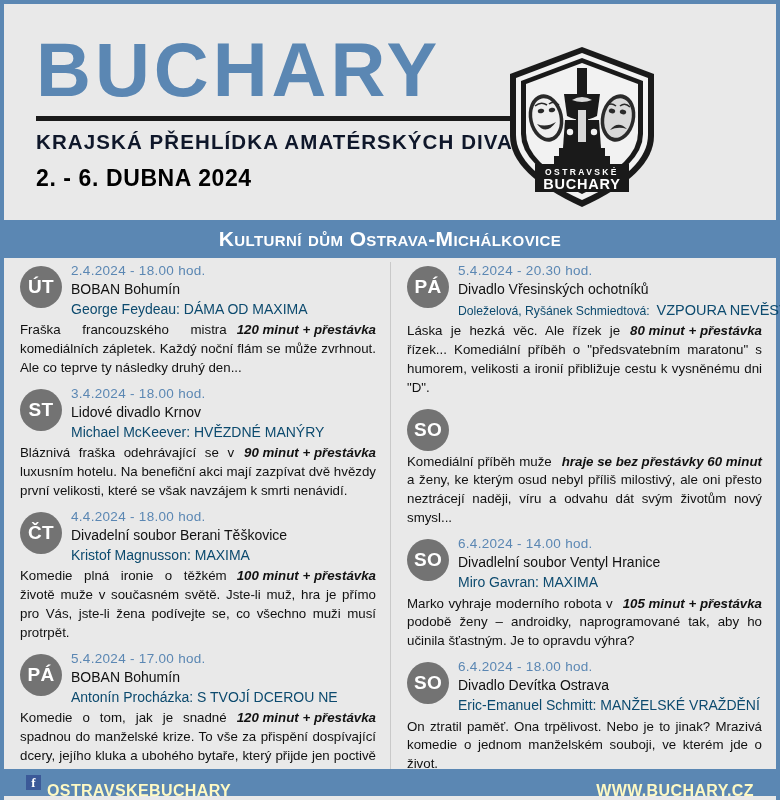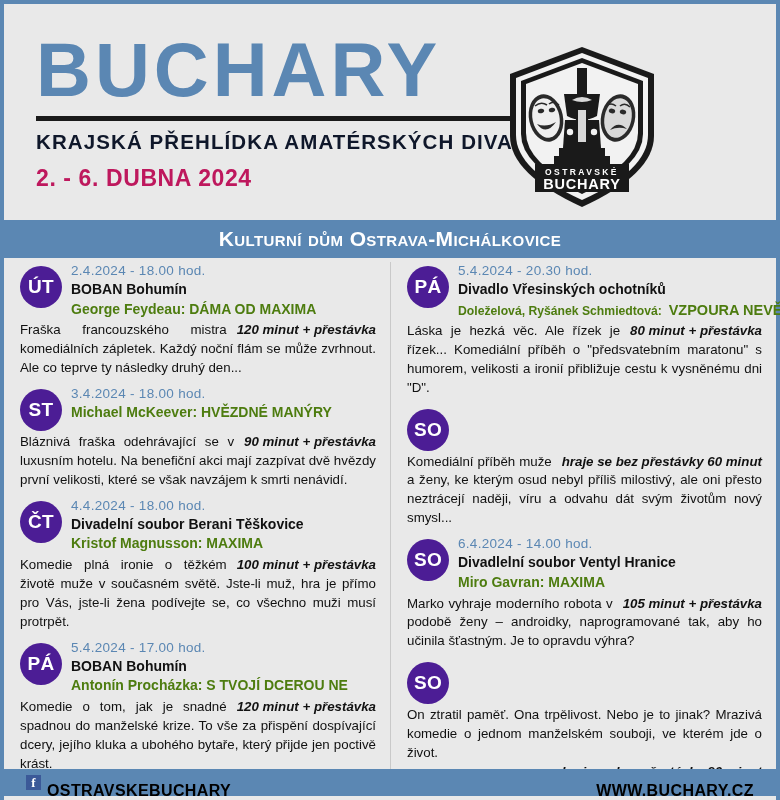--- a/index.html
+++ b/index.html
@@ -46,21 +46,21 @@
   .rule {
     width: 505px; height: 5px; background: #1a1a1a;
     margin-top: 10px; margin-bottom: 9px;
   }
   .subtitle {
     font-size: 20.5px; font-weight: bold; letter-spacing: 1.1px;
     color: #0f172a; white-space: nowrap;
   }
   .dates {
     font-size: 23px; font-weight: bold; letter-spacing: 0.6px;
-    color: #be185d; margin-top: 11px;
+    color: #000000; margin-top: 11px;
   }
 
   
   .logo {
     position: absolute; right: 36px; top: 40px;
     width: 160px; height: 166px;
   }
   .logo svg { display: block; width: 160px; height: 166px; }
 
   
@@ -87,38 +87,38 @@
     padding: 0 14px 0 16px;
     position: relative;
   }
   .col.right { border-left: 1px solid #c9c9c9; }
 
   .event { position: relative; padding-left: 0; margin-bottom: 7px; }
   .event-head { display: flex; align-items: flex-start; }
   .daybadge {
     flex: 0 0 auto;
     width: 42px; height: 42px; border-radius: 50%;
-    background: #4c1d95;
+    background: #737373;
     color: #ffffff;
     font-size: 19px; font-weight: bold;
     display: flex; align-items: center; justify-content: center;
     margin-right: 9px; margin-top: 4px;
     letter-spacing: 0.3px;
   }
   .head-lines { flex: 1 1 auto; min-width: 0; }
   .ev-date {
     font-size: 13.5px; font-weight: normal; color: #5b87b3;
     letter-spacing: 0.3px; line-height: 1.35;
   }
   .ev-group {
-    font-size: 14px; font-weight: bold; color: #111;
+    font-size: 14px; font-weight: normal; color: #111;
     line-height: 1.4;
   }
   .ev-play {
-    font-size: 14px; font-weight: bold; color: #4d7c0f;
+    font-size: 14px; font-weight: normal; color: #0c4a6e;
     line-height: 1.4; white-space: nowrap;
   }
   .ev-play.small-author { font-size: 12.2px; }
   .ev-play.small-author .play-title { font-size: 14.5px; }
 
   .ev-desc {
     font-size: 13.3px; color: #111; line-height: 1.42;
     text-align: justify; margin-top: 2px;
     font-weight: 500;
   }
@@ -141,21 +141,21 @@
   }
   .fb-wrap { display: flex; align-items: center; }
   .fb-icon {
     width: 15px; height: 15px; background: #3b5998;
     color: #ffffff; font-weight: bold; font-size: 13px;
     font-family: "Liberation Serif", serif;
     display: flex; align-items: center; justify-content: center;
     margin-right: 6px; line-height: 1;
   }
   .fb-text, .web-text {
-    color: #000000; font-weight: bold; font-size: 16px;
+    color: #fef9c3; font-weight: bold; font-size: 16px;
     letter-spacing: 0.4px;
     margin-top: 17px;
   }
 </style>
 </head>
 <body>
 
 <div class="poster">
 
   <div class="edge-top"></div>
@@ -233,20 +233,21 @@
               <div class="ev-play">George Feydeau: DÁMA OD MAXIMA</div>
             </div>
           </div>
           <div class="ev-desc"><span class="dur">120 minut + přestávka</span><span>Fraška francouzského mistra komediálních zápletek. Každý noční flám se může zvrhnout. Ale co teprve ty následky druhý den...</span></div>
         </div>
         <div class="event">
           <div class="event-head">
             <div class="daybadge">ST</div>
             <div class="head-lines">
               <div class="ev-date">3.4.2024  -  18.00 hod.</div>
+              <div class="ev-group">Lidové divadlo Krnov</div>
               <div class="ev-play">Michael McKeever: HVĚZDNÉ MANÝRY</div>
             </div>
           </div>
           <div class="ev-desc"><span class="dur">90 minut + přestávka</span><span>Bláznivá fraška odehrávající se v luxusním hotelu. Na benefiční akci mají zazpívat dvě hvězdy první velikosti, které se však navzájem k smrti nenávidí.</span></div>
         </div>
         <div class="event">
           <div class="event-head">
             <div class="daybadge">ČT</div>
             <div class="head-lines">
               <div class="ev-date">4.4.2024  -  18.00 hod.</div>
@@ -293,20 +294,25 @@
               <div class="ev-date">6.4.2024  -  14.00 hod.</div>
               <div class="ev-group">Divadlelní soubor Ventyl Hranice</div>
               <div class="ev-play">Miro Gavran: MAXIMA</div>
             </div>
           </div>
           <div class="ev-desc"><span class="dur">105 minut + přestávka</span><span>Marko vyhraje moderního robota v podobě ženy – androidky, naprogramované tak, aby ho učinila šťastným. Je to opravdu výhra?</span></div>
         </div>
         <div class="event">
           <div class="event-head">
             <div class="daybadge">SO</div>
+            <div class="head-lines">
+              <div class="ev-date">6.4.2024  -  18.00 hod.</div>
+              <div class="ev-group">Divadlo Devítka Ostrava</div>
+              <div class="ev-play">Eric-Emanuel Schmitt: MANŽELSKÉ VRAŽDĚNÍ</div>
+            </div>
           </div>
           <div class="ev-desc">On ztratil paměť. Ona trpělivost. Nebo je to jinak? Mrazivá komedie o jednom manželském souboji, ve kterém jde o život.</div>
           <div class="dur-line">hraje se bez přestávky 80 minut</div>
         </div>
       </div>
   </div>
 
   <div class="footer">
     <div class="fb-wrap">
       <span class="fb-icon">f</span>

